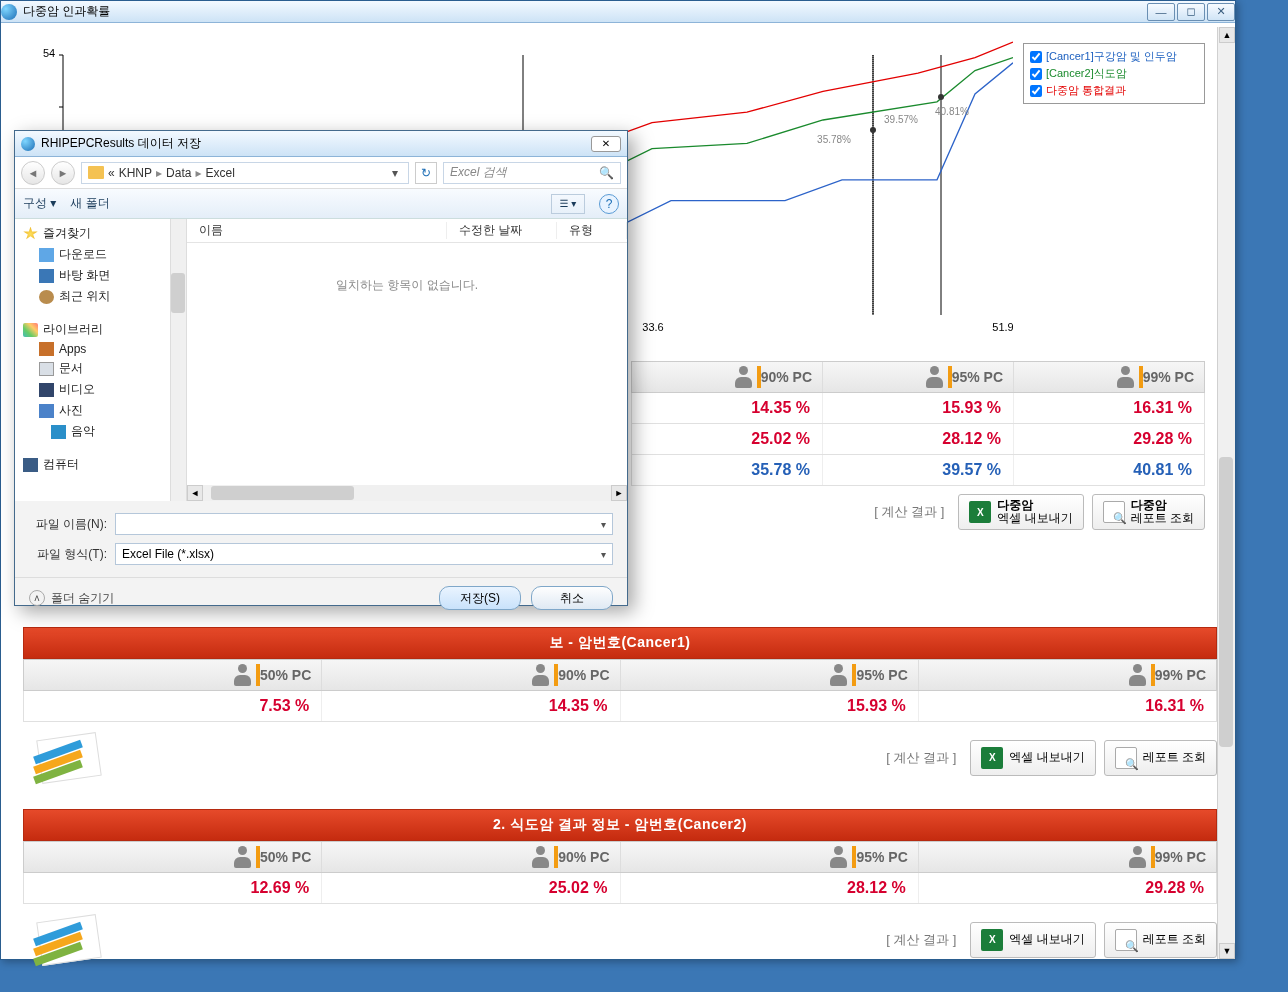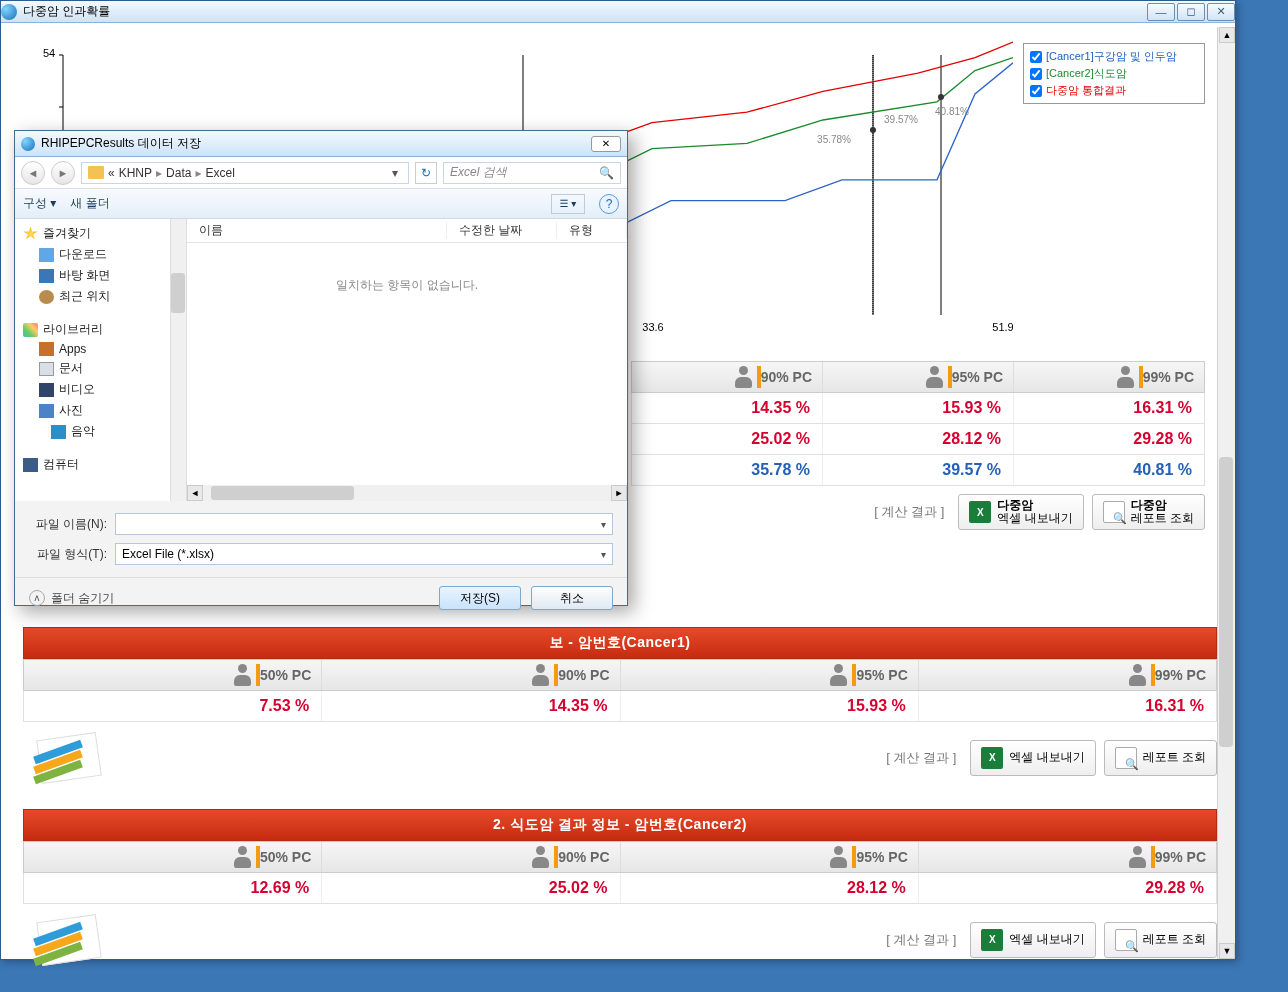--- a/index.html
+++ b/index.html
@@ -115,21 +115,21 @@
 
 .dlg-inputs { padding:8px 14px; font-size:12px; }
 .in-row{ display:flex; align-items:center; gap:8px; padding:4px 0;}
 .in-row label{ width:78px; text-align:right; color:#333;}
 .in-row .field{ flex:1; height:22px; border:1px solid #b5c7da; background:#fff; display:flex; align-items:center; padding:0 6px; justify-content:space-between;}
 .in-row .drop2{color:#555;font-size:10px;}
 
 .dlg-btns{ display:flex; justify-content:space-between; align-items:center; padding:8px 14px; border-top:1px solid #ddd;}
 .hide-folders{ display:flex; align-items:center; gap:6px; font-size:12px; color:#444; cursor:pointer;}
 .hide-folders .chev{ width:16px;height:16px;border:1px solid #aaa;border-radius:50%;display:flex;align-items:center;justify-content:center;font-size:10px;}
-.dbtn{ min-width:82px; height:24px; border:1px solid #7fa7c9; border-radius:3px; background:linear-gradient(to bottom,#fefefe,#dfe9f3); font-size:12px; cursor:pointer;}
+.dbtn{ min-width:82px; height:24px; border:1px solid #7fa7c9; border-radius:10px; background:linear-gradient(to bottom,#fefefe,#dfe9f3); font-size:12px; cursor:pointer;}
 .dbtn.primary{ background:linear-gradient(to bottom,#eaf4ff,#c9e2fb); }
 
 
 .main-scroll{ position:absolute; top:26px; right:0; width:18px; bottom:0; background:#f0f0f0; border-left:1px solid #d0d0d0;}
 .main-thumb{ position:absolute; right:2px; top:430px; width:14px; height:290px; background:#cfcfcf; border-radius:4px;}
 .scroll-btn{position:absolute;width:16px;height:16px;left:1px;border:1px solid #ccc;background:#e8e8e8;font-size:9px;display:flex;align-items:center;justify-content:center;}
 .scroll-btn.top{top:0;}
 .scroll-btn.bot{bottom:0;}
 
 

